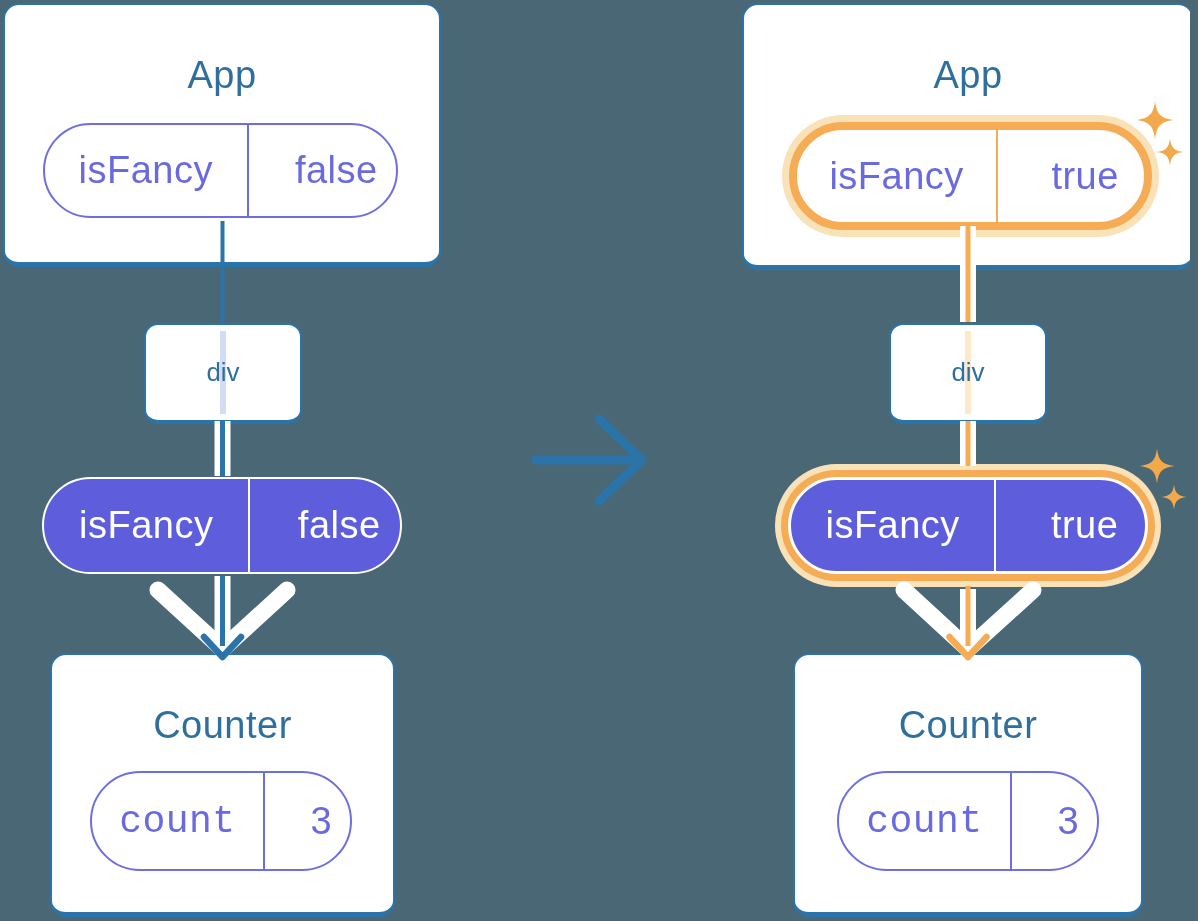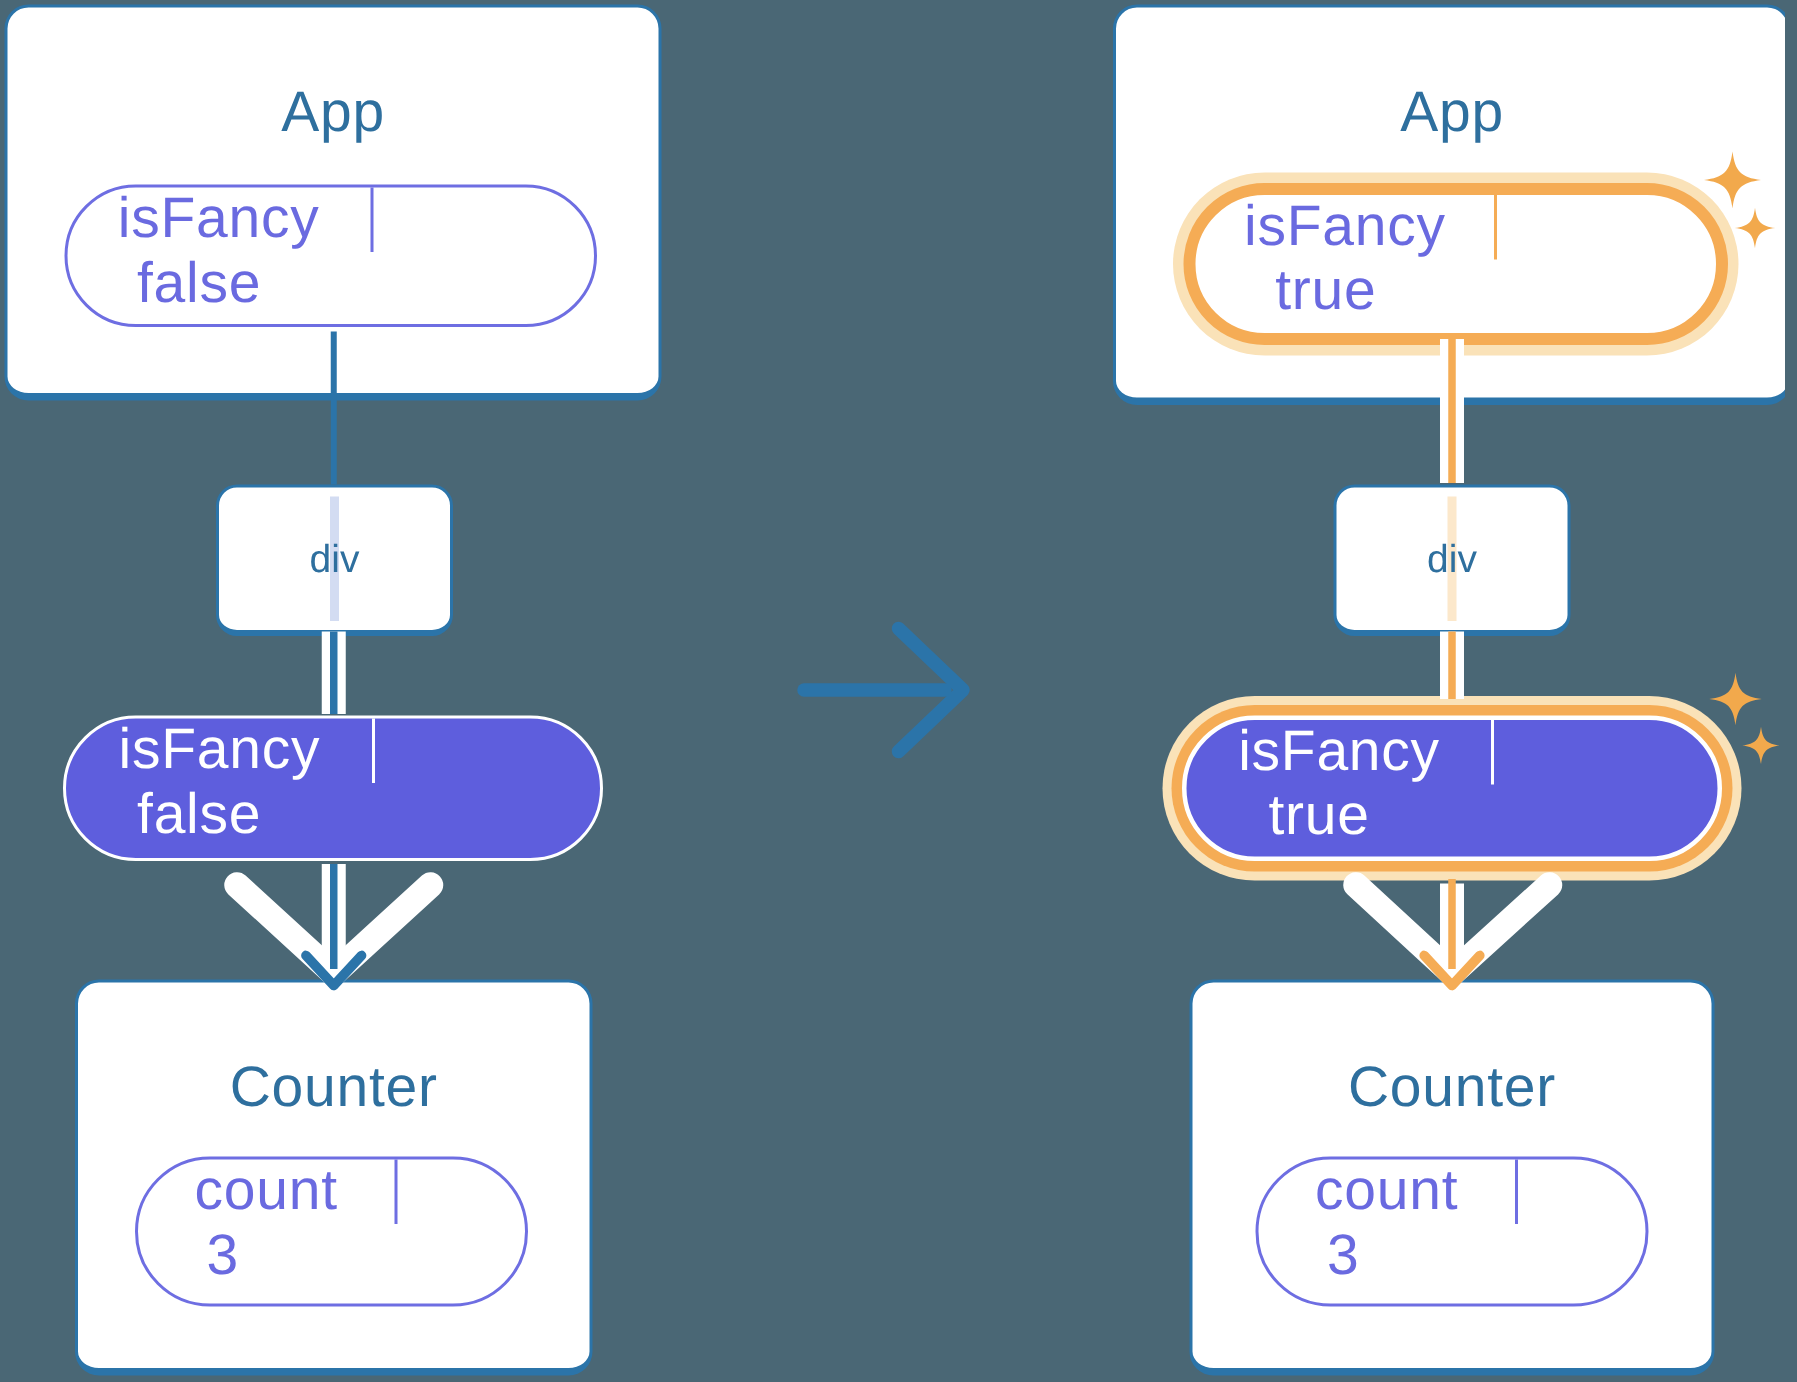--- a/index.html
+++ b/index.html
@@ -19,26 +19,26 @@
        font-size:38px;line-height:44px;font-weight:500;color:var(--title-text);letter-spacing:.5px;}
   .node{position:absolute;background:var(--white);border:2.5px solid var(--box-border);
        border-bottom-width:4px;border-radius:14px;z-index:1;
        display:flex;align-items:center;justify-content:center;}
   .node-label{position:relative;z-index:1;font-size:26px;font-weight:500;color:var(--title-text);}
   .tint-line{position:absolute;left:50%;top:6px;bottom:6px;width:6px;transform:translateX(-50%);z-index:0;}
   .tint-blue{background:var(--left-tint);}
   .tint-peach{background:var(--right-tint);}
 
   
-  .pill{position:absolute;display:flex;border-radius:999px;z-index:1;flex-direction:column;}
+  .pill{position:absolute;display:flex;border-radius:999px;z-index:1;}
   .pill .cell{display:flex;align-items:center;justify-content:center;
        font-size:38px;letter-spacing:.5px;}
   .pill .cell-key{width:58%;}
   .pill .cell-value{width:42%;padding-left:28px;}
-  .pill-wide .cell-key{width:67%;}
+  .pill-wide .cell-key{width:67%;font-family:Liberation Mono, monospace;}
   .pill-wide .cell-value{width:33%;}
 
   .pill-outline{background:var(--white);border:2px solid var(--pill-border);color:var(--purple-text);}
   .pill-outline .cell-key{border-right:2px solid var(--pill-border);}
 
   .pill-solid{background:var(--purple-fill);border:2.5px solid var(--white);color:var(--white);}
   .pill-solid .cell-key{border-right:2px solid var(--white);}
 
   .value-bold{font-weight:normal;}
 

